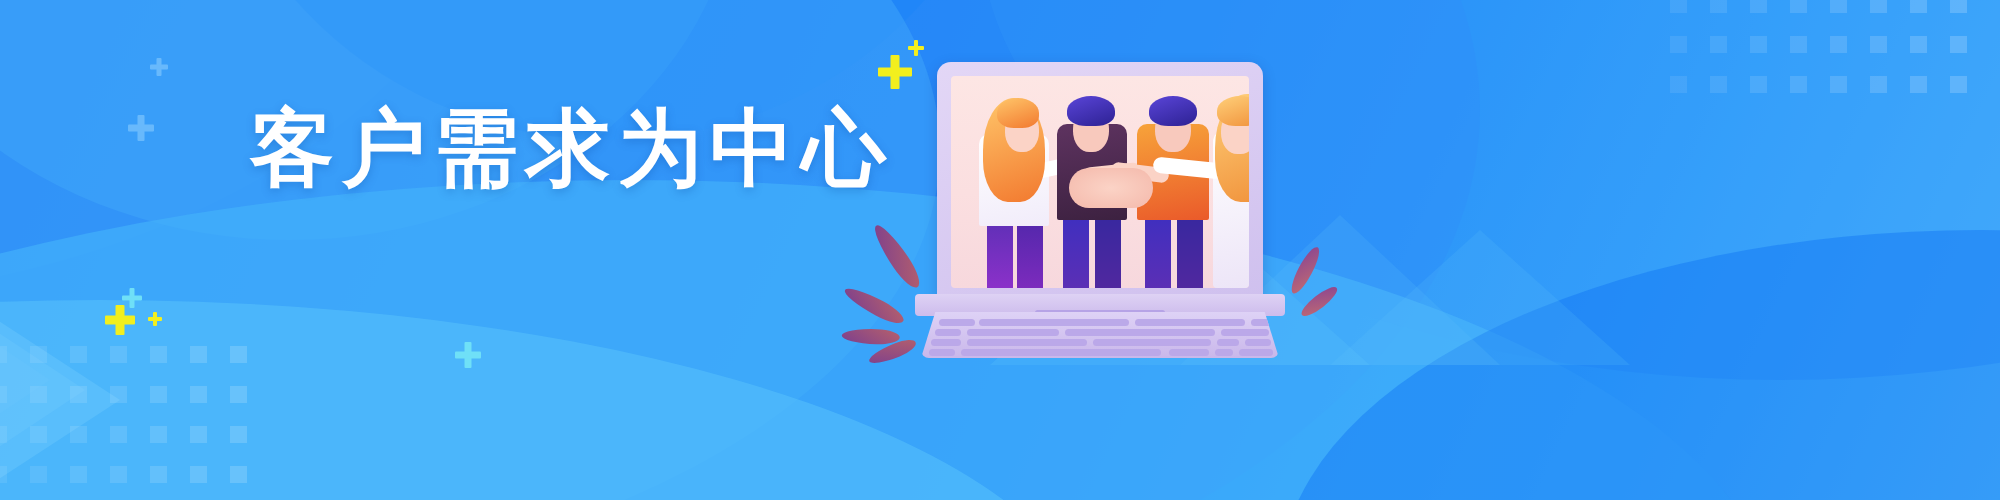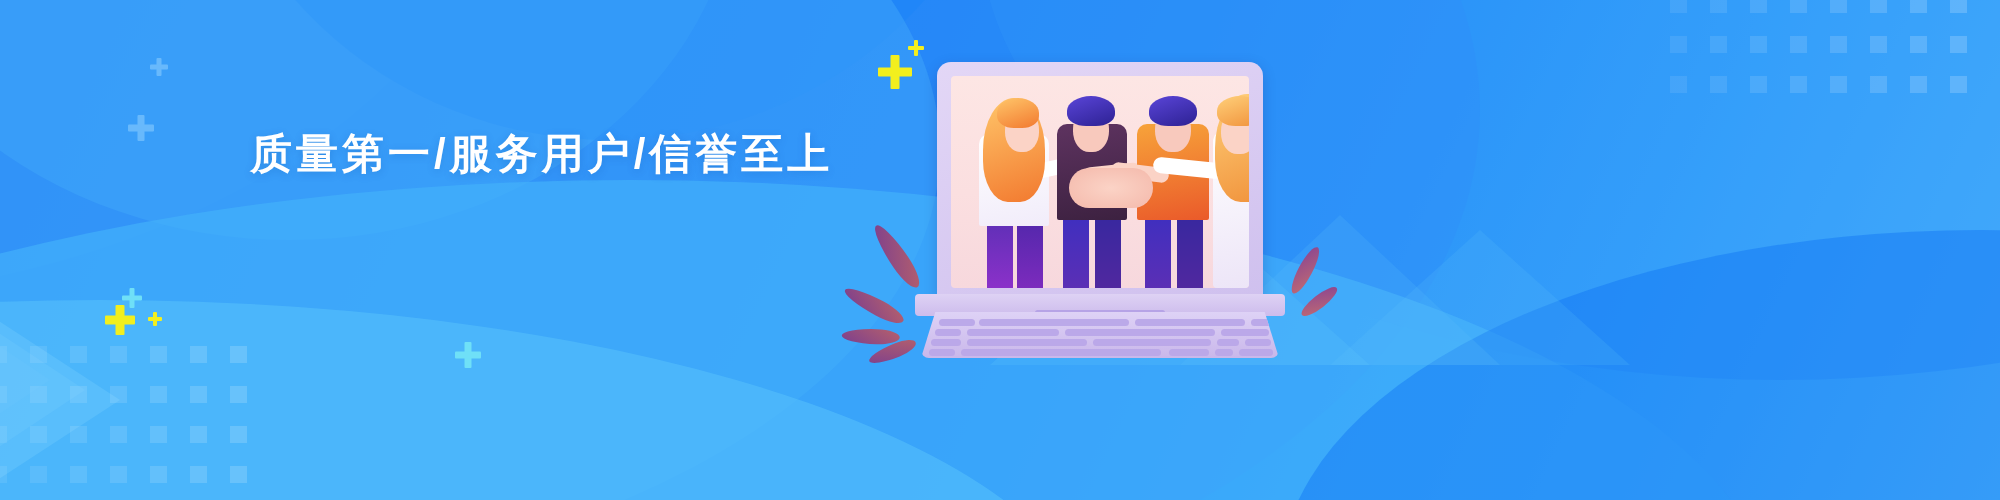--- a/index.html
+++ b/index.html
@@ -190,21 +190,21 @@
       <div class="plus" style="left: 908px; top: 40px; width: 16px; height: 16px; color: rgb(242, 239, 30); --t: 4px;"></div>
       <div class="plus" style="left: 105px; top: 305px; width: 30px; height: 30px; color: rgb(242, 239, 30); --t: 9px;"></div>
       <div class="plus" style="left: 148px; top: 312px; width: 14px; height: 14px; color: rgb(242, 239, 30); --t: 4px;"></div>
       <div class="plus" style="left: 122px; top: 288px; width: 20px; height: 20px; color: rgb(111, 224, 247); --t: 5px;"></div>
       <div class="plus" style="left: 455px; top: 342px; width: 26px; height: 26px; color: rgb(111, 224, 247); --t: 7px;"></div>
       <div class="plus" style="left: 150px; top: 58px; width: 18px; height: 18px; color: rgb(143, 208, 255); --t: 5px; opacity: 0.55;"></div>
       <div class="plus" style="left: 128px; top: 115px; width: 26px; height: 26px; color: rgb(143, 208, 255); --t: 7px; opacity: 0.55;"></div>
     </div>
 
   <div class="textblock">
-    <div class="subtitle">质量第一/服务用户/信誉至上</div>
+    <div class="headline">客户需求为中心</div>
   </div>
 
   <div class="laptop">
 
     <div class="leaf" style="left:-8px;top:146px;width:18px;height:74px;transform:rotate(-34deg);"></div>
     <div class="leaf" style="left:-24px;top:186px;width:16px;height:66px;transform:rotate(-62deg);"></div>
     <div class="leaf" style="left:-30px;top:210px;width:15px;height:58px;transform:rotate(-88deg);"></div>
     <div class="leaf" style="left:-16px;top:224px;width:14px;height:50px;transform:rotate(-112deg);"></div>
 
     <div class="leafR" style="right:-16px;top:176px;width:14px;height:52px;transform:rotate(28deg);"></div>

